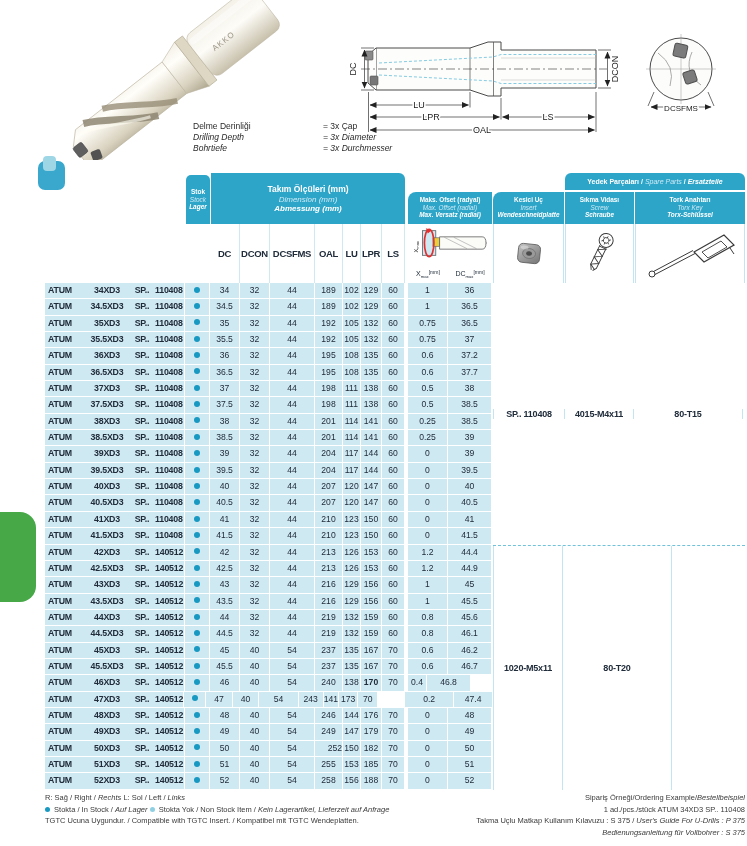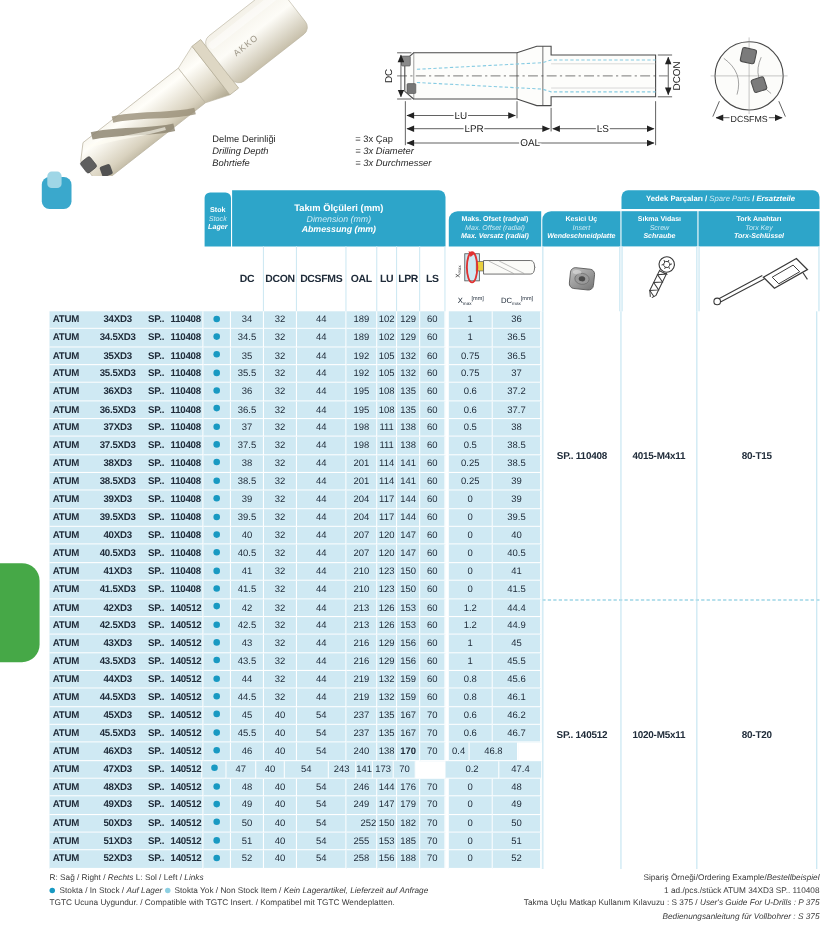--- a/index.html
+++ b/index.html
@@ -891,27 +891,26 @@
           <div class="dcell" style="width: 28px;">258</div>
           <div class="dcell" style="width: 18px;">156</div>
           <div class="dcell" style="width: 21px;">188</div>
           <div class="dcell" style="width: 23px;">70</div>
           <div class="spacer"></div>
           <div class="dcell" style="width: 40px;">0</div>
           <div class="dcell" style="width: 44px;">52</div>
         </div>
       </div>
     <div class="abs groups" id="groups">
-        <div class="sgroup" style="height: 261.677px;">
+        <div class="sgroup" style="height: 261.677px; align-items: center;">
           <div class="scell" style="width: 71px;">SP.. 110408</div>
           <div class="scell" style="width: 69px;">4015-M4x11</div>
           <div class="scell" style="width: 110px;">80-T15</div>
         </div>
         <div class="sgroup g2" style="height: 245.323px;">
-          <div class="scell" style="width: 71px;">SP.. 140512</div>
           <div class="scell" style="width: 69px;">1020-M5x11</div>
           <div class="scell" style="width: 110px;">80-T20</div>
         </div>
       </div>
   </div>
 
   <div class="abs foot footL">
     <div id="fl0"><span>R: Sağ / Right / </span><span class="it">Rechts</span><span>   L: Sol / Left / </span><span class="it">Links</span></div>
     <div id="fl1"><span class="fdot"></span><span> Stokta / In Stock / </span><span class="it">Auf Lager</span><span>   </span><span class="fdot open"></span><span> Stokta Yok / Non Stock Item / </span><span class="it">Kein Lagerartikel, Lieferzeit auf Anfrage</span></div>
     <div id="fl2"><span>TGTC Ucuna Uygundur. / Compatible with TGTC Insert. / Kompatibel mit TGTC Wendeplatten.</span></div>

